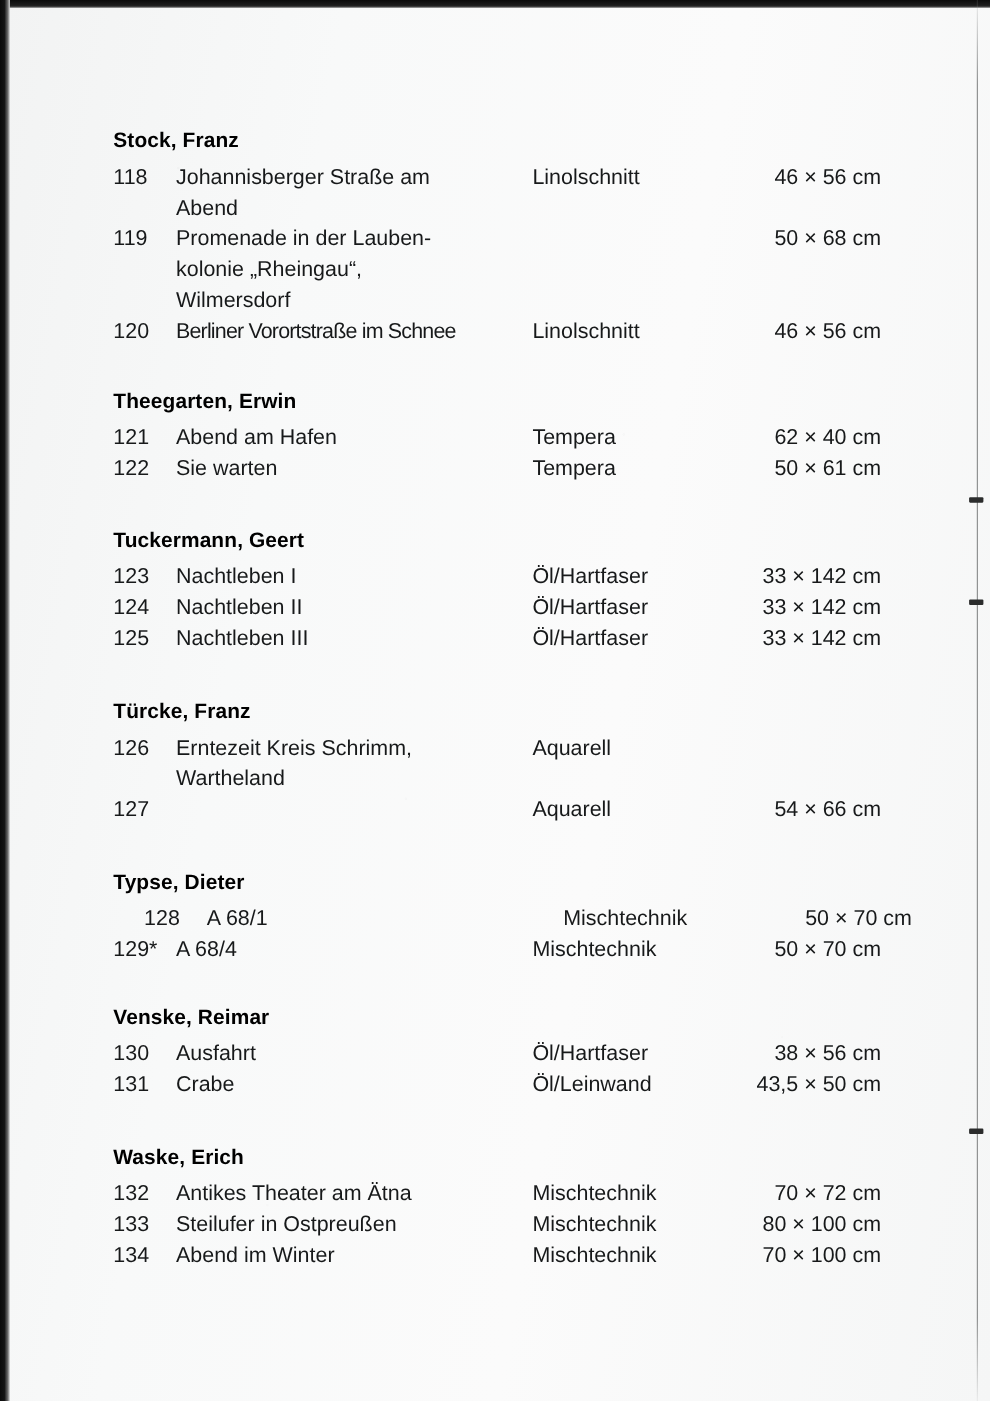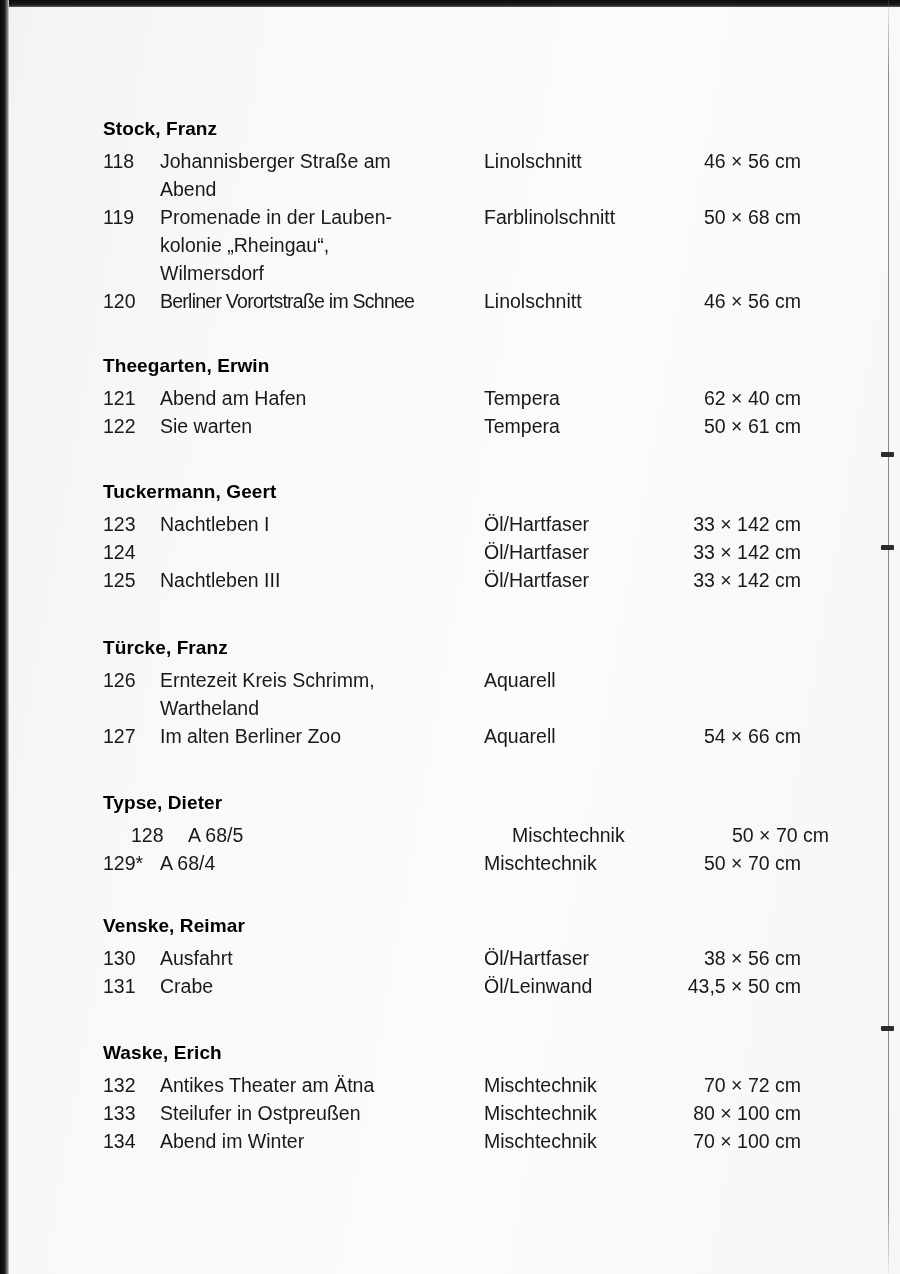--- a/index.html
+++ b/index.html
@@ -155,21 +155,20 @@
           <div class="col-title">Johannisberger Straße am</div>
           <div class="col-technique">Linolschnitt</div>
           <div class="col-dimensions">46 × 56 cm</div>
         </div>
         <div class="entry-row continuation" style="position: absolute; left: 0px; top: 60px; width: 900px;">
           <div class="col-title">Abend</div>
         </div>
         <div class="entry-row" style="position: absolute; left: 0px; top: 88px; width: 900px;">
           <div class="col-number">119</div>
           <div class="col-title">Promenade in der Lauben-</div>
-          <div class="col-technique">Farblinolschnitt</div>
           <div class="col-dimensions">50 × 68 cm</div>
         </div>
         <div class="entry-row continuation" style="position: absolute; left: 0px; top: 116px; width: 900px;">
           <div class="col-title">kolonie „Rheingau“,</div>
         </div>
         <div class="entry-row continuation" style="position: absolute; left: 0px; top: 144px; width: 900px;">
           <div class="col-title">Wilmersdorf</div>
         </div>
         <div class="entry-row" style="position: absolute; left: 0px; top: 172px; width: 900px;">
           <div class="col-number">120</div>
@@ -196,20 +195,21 @@
       <div class="section" style="position: absolute; left: 0px; top: 481px; width: 900px;">
         <div class="section-heading">Tuckermann, Geert</div>
         <div class="entry-row" style="position: absolute; left: 0px; top: 32px; width: 900px;">
           <div class="col-number">123</div>
           <div class="col-title">Nachtleben  I</div>
           <div class="col-technique">Öl/Hartfaser</div>
           <div class="col-dimensions">33 × 142 cm</div>
         </div>
         <div class="entry-row" style="position: absolute; left: 0px; top: 60px; width: 900px;">
           <div class="col-number">124</div>
+          <div class="col-title">Nachtleben  II</div>
           <div class="col-technique">Öl/Hartfaser</div>
           <div class="col-dimensions">33 × 142 cm</div>
         </div>
         <div class="entry-row" style="position: absolute; left: 0px; top: 88px; width: 900px;">
           <div class="col-number">125</div>
           <div class="col-title">Nachtleben  III</div>
           <div class="col-technique">Öl/Hartfaser</div>
           <div class="col-dimensions">33 × 142 cm</div>
         </div>
       </div>
@@ -218,30 +218,29 @@
         <div class="entry-row" style="position: absolute; left: 0px; top: 32px; width: 900px; padding-left: 24px;">
           <div class="col-number">126</div>
           <div class="col-title">Erntezeit Kreis Schrimm,</div>
           <div class="col-technique">Aquarell</div>
         </div>
         <div class="entry-row continuation" style="position: absolute; left: 0px; top: 60px; width: 900px;">
           <div class="col-title">Wartheland</div>
         </div>
         <div class="entry-row" style="position: absolute; left: 0px; top: 88px; width: 900px;">
           <div class="col-number">127</div>
-          <div class="col-title">Im alten Berliner Zoo</div>
           <div class="col-technique">Aquarell</div>
           <div class="col-dimensions">54 × 66 cm</div>
         </div>
       </div>
       <div class="section" style="position: absolute; left: 0px; top: 792px; width: 900px;">
         <div class="section-heading">Typse, Dieter</div>
         <div class="entry-row" style="position: absolute; left: 0px; top: 32px; width: 900px; margin-left: 28px;">
           <div class="col-number">128</div>
-          <div class="col-title">A 68/5</div>
+          <div class="col-title">A 68/1</div>
           <div class="col-technique">Mischtechnik</div>
           <div class="col-dimensions">50 × 70 cm</div>
         </div>
         <div class="entry-row" style="position: absolute; left: 0px; top: 60px; width: 900px;">
           <div class="col-number">129*</div>
           <div class="col-title">A 68/4</div>
           <div class="col-technique">Mischtechnik</div>
           <div class="col-dimensions">50 × 70 cm</div>
         </div>
       </div>

